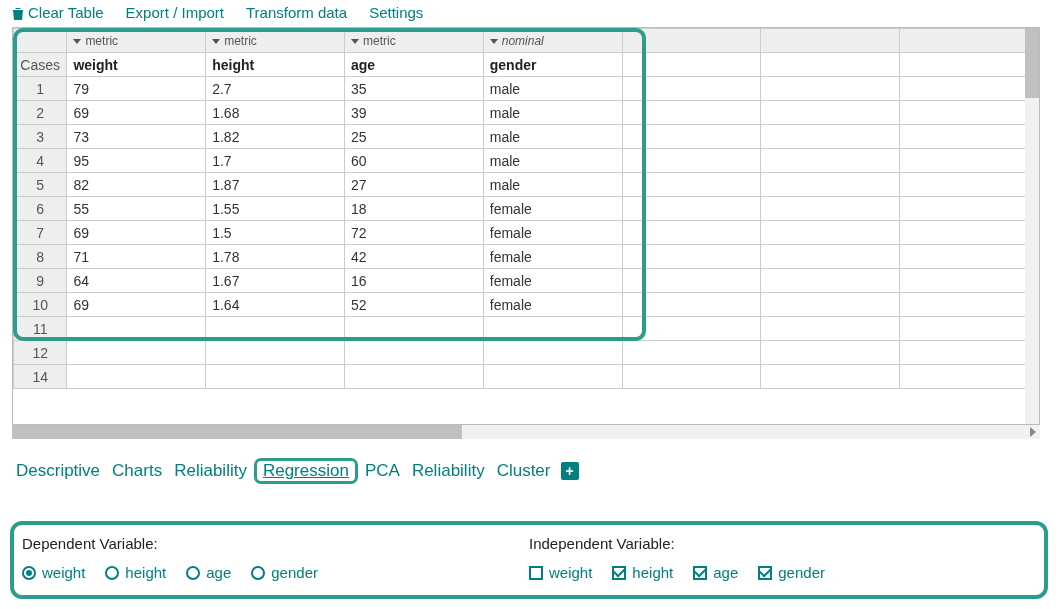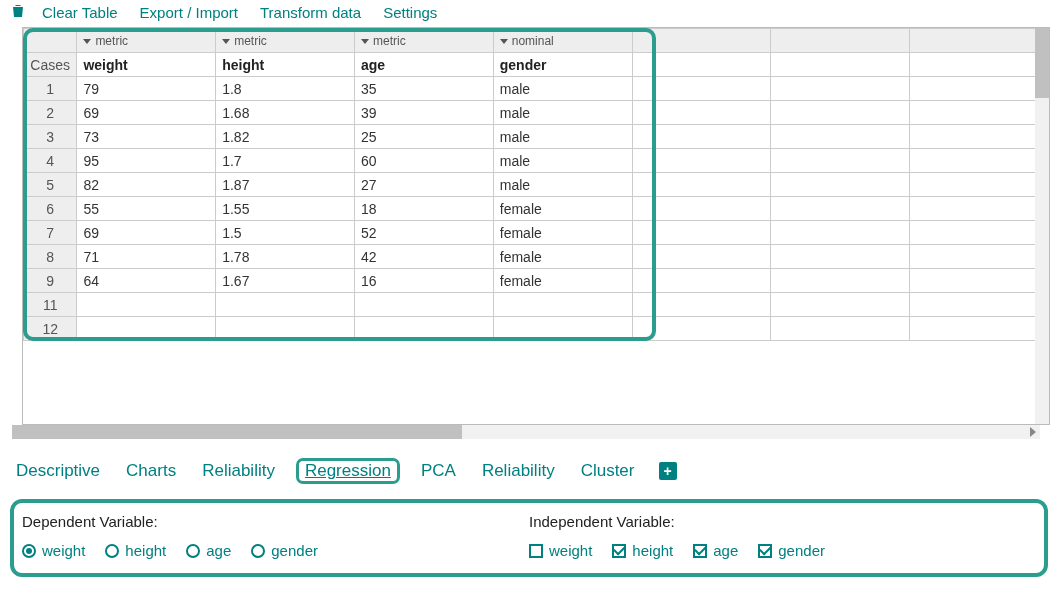--- a/index.html
+++ b/index.html
@@ -18,30 +18,30 @@
     align-items: center;
     gap: 22px;
     padding: 4px 12px 6px 12px;
     font-size: 15px;
   }
   .toolbar a {
     color: #008080;
     text-decoration: none;
     cursor: pointer;
     display: inline-flex;
-    align-items: flex-start;
-    gap: 18px;
+    align-items: flex-end;
+    gap: 4px;
   }
   .trash-icon {
     width: 12px; height: 14px;
     display: inline-block;
   }
   .table-wrap {
     width: 1028px;
-    margin-left: 22px;
+    margin-left: 12px;
     height: 398px;
     overflow: hidden;
     border: 1px solid #bbb;
     position: relative;
   }
   .table-wrap.hilite::after {
     content:"";
     position:absolute;
     top:0; left:0;
     width: 625px;
@@ -121,21 +121,21 @@
   .hscroll .arrow-l, .hscroll .arrow-r {
     position:absolute; top:2px;
     width:0;height:0;
     border-top:5px solid transparent;
     border-bottom:5px solid transparent;
   }
   .hscroll .arrow-r { right:4px; border-left:6px solid #888; }
 
   .tabs {
     display:flex;
-    gap: 22px;
+    gap: 8px;
     align-items:center;
     padding: 20px 14px 14px 14px;
     font-size: 17px;
   }
   .tabs a {
     color:#008080;
     text-decoration:none;
     cursor:pointer;
     padding: 2px 2px;
   }
@@ -150,21 +150,21 @@
     width:18px;height:18px;
     background:#008080;
     color:#fff;
     align-items:center;justify-content:center;
     font-weight:bold;
     border-radius:2px;
     font-size:14px;
   }
 
   .vars-panel {
-    margin: 2px 10px 0 10px;
+    margin: 24px 10px 0 10px;
     border: 4px solid #2a9d8f;
     border-radius: 12px;
     padding: 10px 8px 14px 8px;
     display:flex;
     position: relative;
   }
   .vars-col {
     flex: 1;
   }
   .vars-title {
@@ -222,41 +222,41 @@
 </div>
 
 <div class="table-wrap hilite">
   <table>
     <thead>
       <tr id="type-row">
           <th class="row-head"></th>
           <th style="width: 137px;"><span class="caret"></span><span>metric</span></th>
           <th style="width: 137px;"><span class="caret"></span><span>metric</span></th>
           <th style="width: 137px;"><span class="caret"></span><span>metric</span></th>
-          <th style="width: 137px;"><span class="caret"></span><span>nominal</span></th>
+          <th style="width: 137px; font-style: italic;"><span class="caret"></span><span>nominal</span></th>
           <th style="width: 137px;"></th>
           <th style="width: 137px;"></th>
           <th style="width: 137px;"></th>
         </tr>
     </thead>
     <tbody id="tbody">
         <tr class="var-row">
           <td class="row-head">Cases</td>
           <td>weight</td>
           <td>height</td>
           <td>age</td>
           <td>gender</td>
           <td></td>
           <td></td>
           <td></td>
         </tr>
         <tr>
           <td class="row-head">1</td>
           <td>79</td>
-          <td>1.8</td>
+          <td>2.7</td>
           <td>35</td>
           <td>male</td>
           <td></td>
           <td></td>
           <td></td>
         </tr>
         <tr>
           <td class="row-head">2</td>
           <td>69</td>
           <td>1.68</td>
@@ -303,21 +303,21 @@
           <td>18</td>
           <td>female</td>
           <td></td>
           <td></td>
           <td></td>
         </tr>
         <tr>
           <td class="row-head">7</td>
           <td>69</td>
           <td>1.5</td>
-          <td>52</td>
+          <td>72</td>
           <td>female</td>
           <td></td>
           <td></td>
           <td></td>
         </tr>
         <tr>
           <td class="row-head">8</td>
           <td>71</td>
           <td>1.78</td>
           <td>42</td>
@@ -330,31 +330,51 @@
           <td class="row-head">9</td>
           <td>64</td>
           <td>1.67</td>
           <td>16</td>
           <td>female</td>
           <td></td>
           <td></td>
           <td></td>
         </tr>
         <tr>
+          <td class="row-head">10</td>
+          <td>69</td>
+          <td>1.64</td>
+          <td>52</td>
+          <td>female</td>
+          <td></td>
+          <td></td>
+          <td></td>
+        </tr>
+        <tr>
           <td class="row-head">11</td>
           <td></td>
           <td></td>
           <td></td>
           <td></td>
           <td></td>
           <td></td>
           <td></td>
         </tr>
         <tr>
           <td class="row-head">12</td>
+          <td></td>
+          <td></td>
+          <td></td>
+          <td></td>
+          <td></td>
+          <td></td>
+          <td></td>
+        </tr>
+        <tr>
+          <td class="row-head">14</td>
           <td></td>
           <td></td>
           <td></td>
           <td></td>
           <td></td>
           <td></td>
           <td></td>
         </tr>
       </tbody>
   </table>

